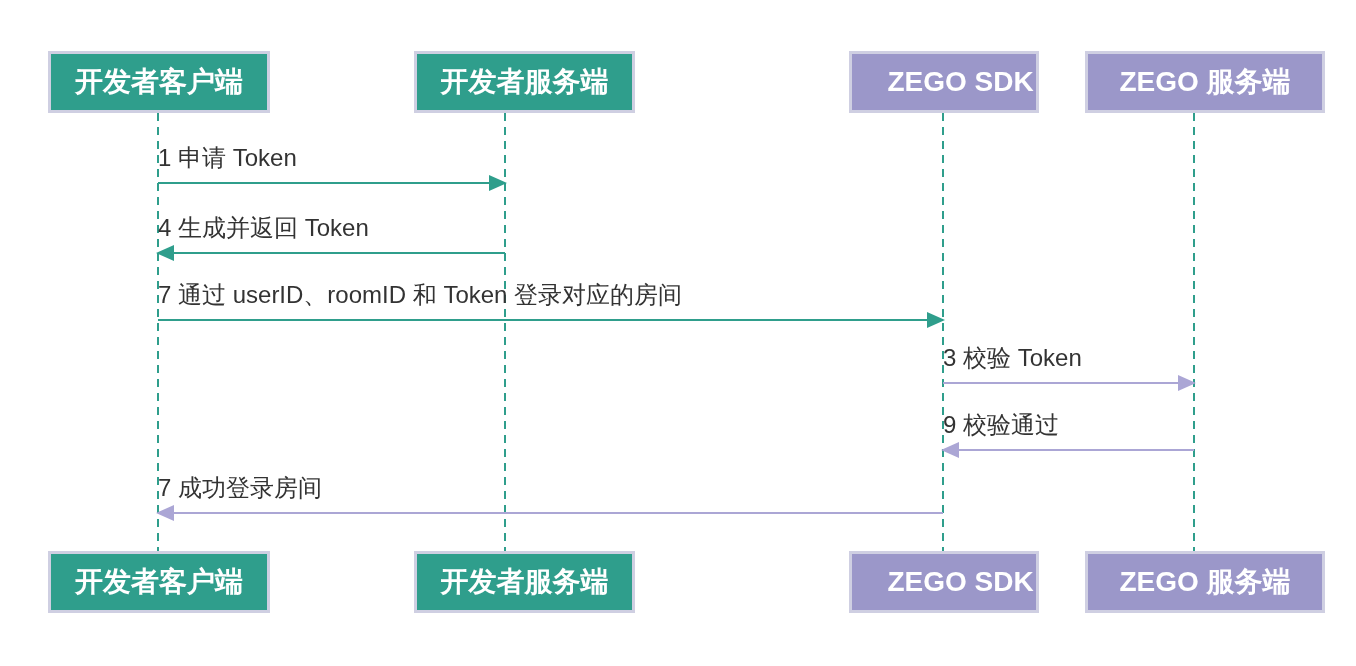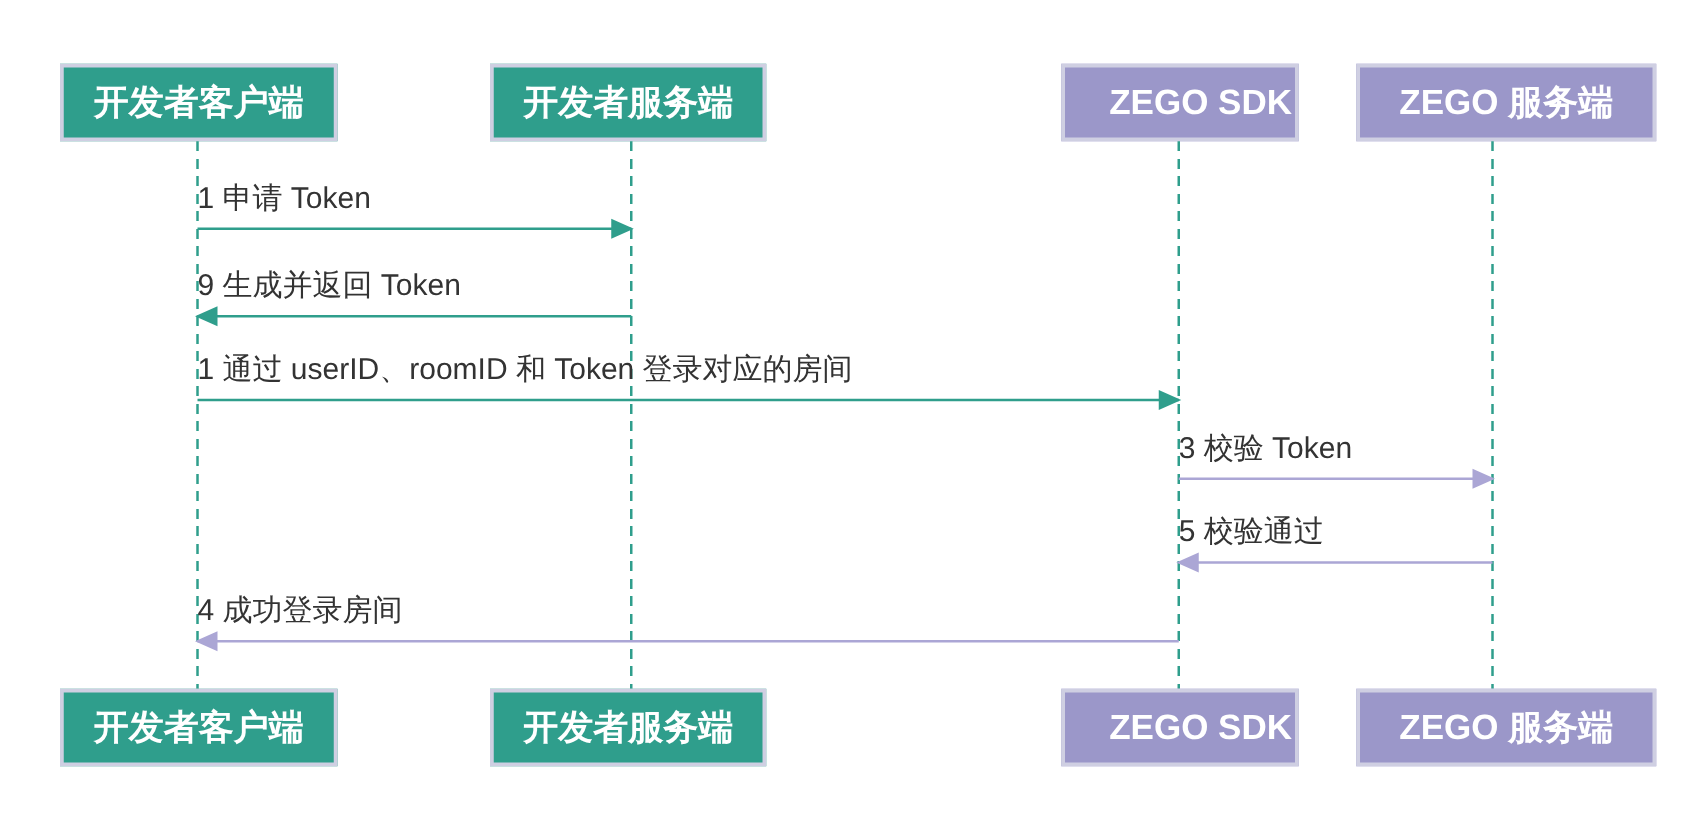--- a/index.html
+++ b/index.html
@@ -19,21 +19,21 @@
     display:flex;align-items:center;justify-content:center;
     color:#ffffff;
     font-size:28px;font-weight:bold;
     white-space:nowrap;
   }
   .actor.green{background:#2F9E8C;}
   .actor.purple{background:#9B97C9;}
   .row-top{top:51px;}
   .row-bottom{top:551px;}
   .a1{left:48px;width:222px;}
-  .a2{left:392px;width:221px;}
+  .a2{left:414px;width:221px;}
   .a3{left:849px;width:190px;padding-left:33px;}
   .a4{left:1085px;width:240px;}
   
   .lifeline{
     position:absolute;
     top:113px;height:438px;width:2px;
     background:repeating-linear-gradient(to bottom,#2F9E8C 0px,#2F9E8C 8px,transparent 8px,transparent 14px);
   }
   .l1{left:157px;}
   .l2{left:504px;}
@@ -82,45 +82,45 @@
   <div class="lifeline l3"></div>
   <div class="lifeline l4"></div>
 
   <div class="msg green m1">
     <div class="msg-label">1 申请 Token</div>
     <div class="msg-line"></div>
     <div class="arrow arrow-right"></div>
   </div>
 
   <div class="msg green m2">
-    <div class="msg-label">9 生成并返回 Token</div>
+    <div class="msg-label">4 生成并返回 Token</div>
     <div class="msg-line"></div>
     <div class="arrow arrow-left"></div>
   </div>
 
   <div class="msg green m3">
-    <div class="msg-label">1 通过 userID、roomID 和 Token 登录对应的房间</div>
+    <div class="msg-label">7 通过 userID、roomID 和 Token 登录对应的房间</div>
     <div class="msg-line"></div>
     <div class="arrow arrow-right"></div>
   </div>
 
   <div class="msg purple m4">
     <div class="msg-label">3 校验 Token</div>
     <div class="msg-line"></div>
     <div class="arrow arrow-right"></div>
   </div>
 
   <div class="msg purple m5">
-    <div class="msg-label">5 校验通过</div>
+    <div class="msg-label">9 校验通过</div>
     <div class="msg-line"></div>
     <div class="arrow arrow-left"></div>
   </div>
 
   <div class="msg purple m6">
-    <div class="msg-label">4 成功登录房间</div>
+    <div class="msg-label">7 成功登录房间</div>
     <div class="msg-line"></div>
     <div class="arrow arrow-left"></div>
   </div>
 
   <div class="actor green a1 row-bottom">开发者客户端</div>
   <div class="actor green a2 row-bottom">开发者服务端</div>
   <div class="actor purple a3 row-bottom">ZEGO SDK</div>
   <div class="actor purple a4 row-bottom">ZEGO 服务端</div>
 
 </div>

